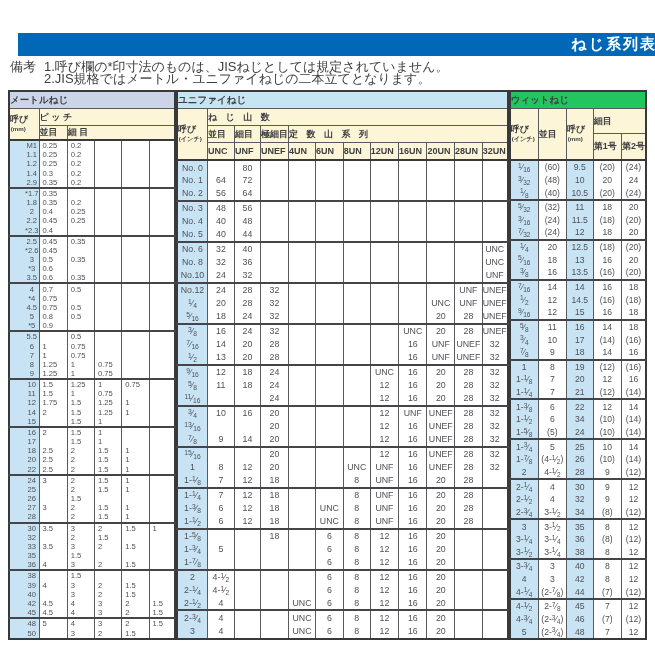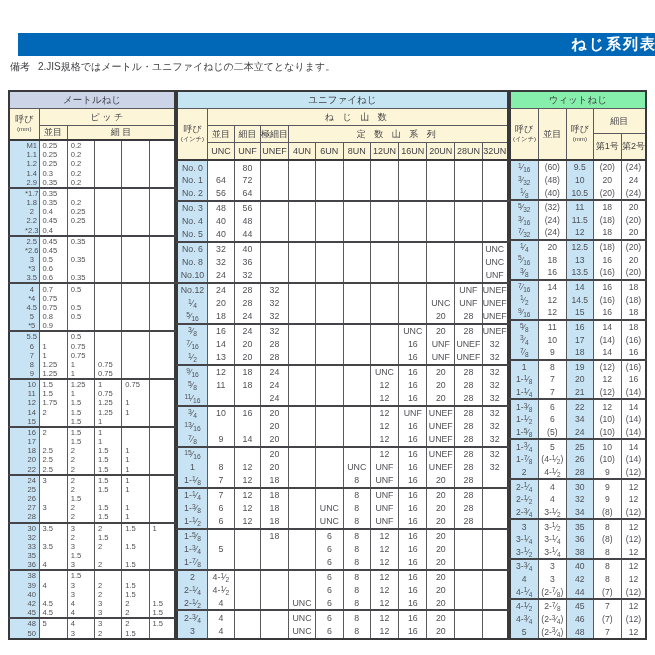--- a/index.html
+++ b/index.html
@@ -1,32 +1,32 @@
 <!DOCTYPE html>
 <html><head>
 <meta charset="utf-8">
 <style>
   html,body{margin:0;padding:0;background:#ffffff;}
   .page{position:relative;width:655px;height:655px;background:#fff;
         font-family:"Liberation Sans","DejaVu Sans",sans-serif;color:#48484c;}
   .banner{position:absolute;left:18px;top:33px;width:639px;height:23px;background:#0068b7;
           display:flex;align-items:center;justify-content:flex-end;}
   .banner span{color:#fff;font-size:15px;font-weight:bold;letter-spacing:2px;}
-  .remarks{position:absolute;left:10px;top:61px;font-size:10px;line-height:12px;color:#3d3d40;display:flex;}
+  .remarks{position:absolute;left:10px;top:61px;font-size:13px;line-height:12px;color:#3d3d40;display:flex;}
   .remarks .rlabel{margin-right:8px;}
   .tablewrap{position:absolute;left:8px;top:90px;width:639px;height:550px;display:flex;}
   table{border-collapse:collapse;table-layout:fixed;height:550px;}
   table{border:2px solid #39393c;}
   th,td{margin:0;padding:0;overflow:hidden;white-space:nowrap;}
-  th{border:1px solid #5a5a5e;background:#fcf5d8;font-weight:normal;
-     font-size:9px;text-align:center;color:#3e3e42;}
+  th{border:1px solid #5a5a5e;background:#fcf5d8;font-weight:bold;
+     font-size:9px;text-align:left;color:#3e3e42;}
   tr.sec th{height:16px;font-size:9.5px;}
   .metric tr.sec th{background:#ccd4e8;}
   .unified tr.sec th{background:#c6e5f2;}
-  .whit tr.sec th{background:#86efac;}
+  .whit tr.sec th{background:#22c55e;}
   thead{border-bottom:2px solid #39393c;}
   .h17 th{height:16px;}
   .h25 th{height:24px;}
   .h26 th{height:25px;}
   .name-h .unit{font-size:6.5px;transform:scale(0.95);}
   .name-h div{line-height:1.1;}
   td{border-left:1px solid #5a5a5e;border-right:1px solid #5a5a5e;
      font-size:9px;text-align:center;vertical-align:middle;color:#505055;}
   tr.gs td{border-top:2px solid #454549;}
   td.blue{background:#c8e4f4;}
@@ -44,20 +44,21 @@
 
 <div class="page">
 
   <div class="banner">
     <span>ねじ系列表</span>
   </div>
 
   <div class="remarks">
     <div class="rlabel">備考</div>
     <div class="rlines">
+      <div>1.呼び欄の*印寸法のものは、JISねじとしては規定されていません。</div>
       <div>2.JIS規格ではメートル・ユニファイねじの二本立てとなります。</div>
     </div>
   </div>
 
   <div class="tablewrap">
 
     <table class="metric">
       <colgroup>
         <col style="width:26px">
           <col style="width:29px">

